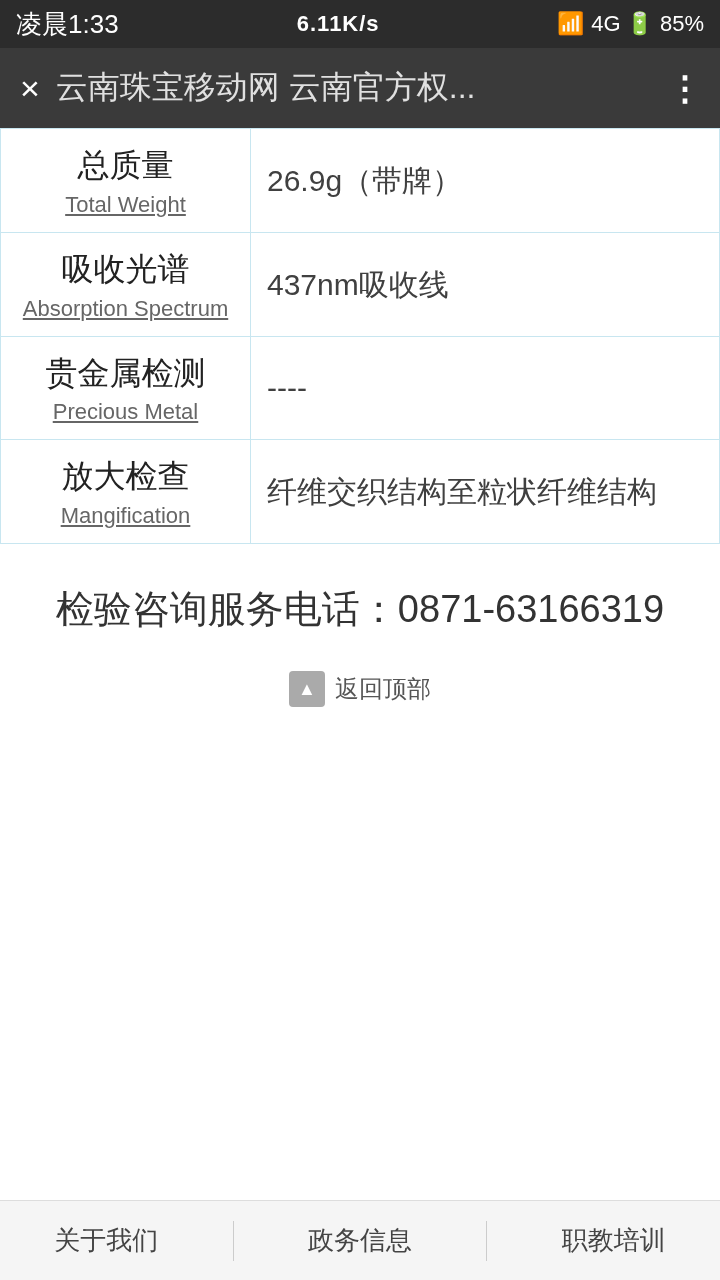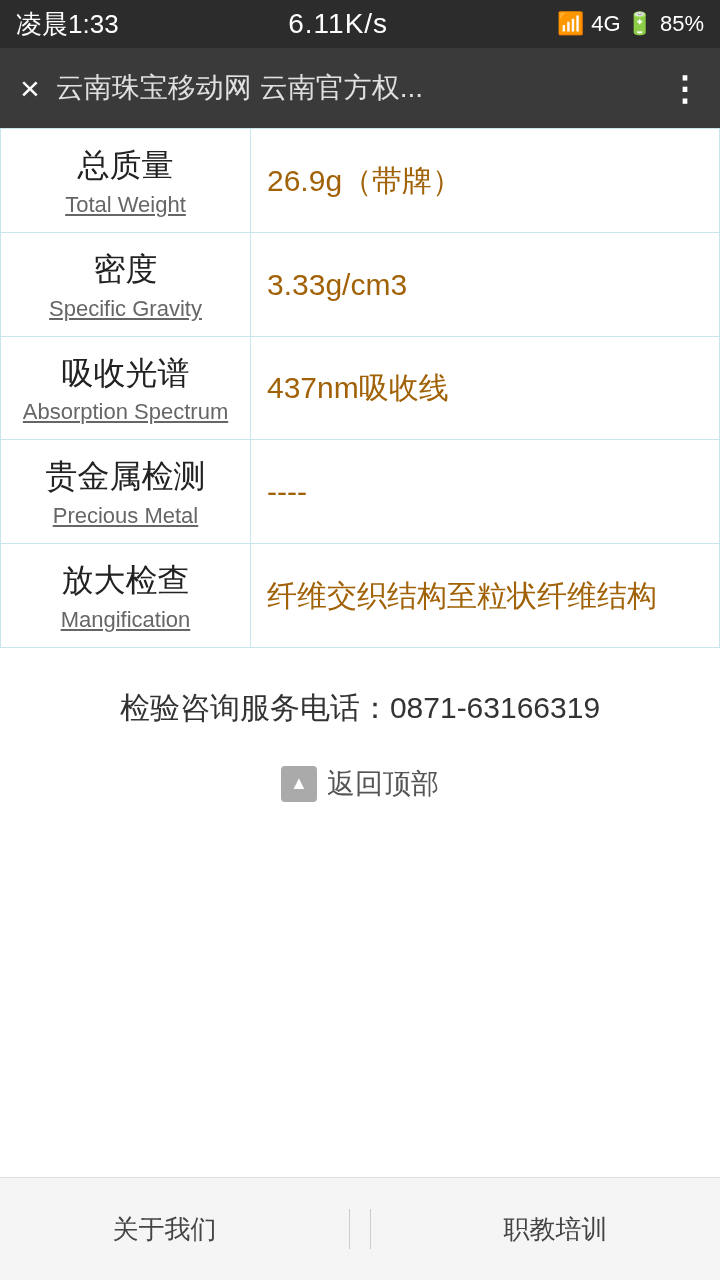--- a/index.html
+++ b/index.html
@@ -17,42 +17,42 @@
       background: #2c2c2c;
       color: #fff;
       height: 48px;
       display: flex;
       align-items: center;
       justify-content: space-between;
       padding: 0 16px;
       font-size: 26px;
     }
     .status-left { font-weight: 500; }
-    .status-center { font-size: 28px; letter-spacing: 1px; }
+    .status-center { font-size: 22px; letter-spacing: 1px; font-weight: bold; }
     .status-right { font-size: 22px; display: flex; align-items: center; gap: 6px; }
 
     
     .browser-bar {
       background: #3a3a3a;
       color: #fff;
       height: 80px;
       display: flex;
       align-items: center;
       padding: 0 20px;
       gap: 16px;
     }
     .browser-close {
       font-size: 34px;
       color: #fff;
       cursor: pointer;
       font-weight: 300;
     }
     .browser-title {
       flex: 1;
-      font-size: 28px;
+      font-size: 32px;
       color: #e0e0e0;
       white-space: nowrap;
       overflow: hidden;
       text-overflow: ellipsis;
     }
     .browser-more {
       font-size: 34px;
       color: #fff;
       cursor: pointer;
       font-weight: 700;
@@ -83,38 +83,38 @@
       line-height: 1.4;
     }
     .label-en {
       font-size: 22px;
       color: #666;
       margin-top: 4px;
       text-decoration: underline;
     }
     .value-cell {
       font-size: 30px;
-      color: #a16207;
+      color: #404040;
       line-height: 1.5;
     }
 
     
     .footer-phone {
       text-align: center;
       padding: 40px 20px 20px;
-      font-size: 30px;
+      font-size: 38px;
       color: #333;
       background: #fff;
     }
 
     
     .back-top {
       text-align: center;
       padding: 16px 20px 40px;
-      font-size: 28px;
+      font-size: 24px;
       color: #555;
       background: #fff;
       display: flex;
       align-items: center;
       justify-content: center;
       gap: 10px;
     }
     .back-top-icon {
       width: 36px;
       height: 36px;
@@ -128,21 +128,21 @@
       content: '▲';
       font-size: 18px;
       color: #fff;
     }
 
     
     .bottom-nav {
       position: fixed;
       bottom: 0;
       width: 720px;
-      height: 103px;
+      height: 80px;
       background: #f5f5f5;
       border-top: 1px solid #ddd;
       display: flex;
       align-items: center;
     }
     .bottom-nav-item {
       flex: 1;
       text-align: center;
       font-size: 26px;
       color: #444;
@@ -179,27 +179,20 @@
   <tbody id="table-body">
   <tr>
       <td class="label-cell">
         <div class="label-cn">总质量</div>
         <div class="label-en">Total Weight</div>
       </td>
       <td class="value-cell">26.9g（带牌）</td>
     </tr>
       <tr>
       <td class="label-cell">
-        <div class="label-cn">密度</div>
-        <div class="label-en">Specific Gravity</div>
-      </td>
-      <td class="value-cell">3.33g/cm3</td>
-    </tr>
-      <tr>
-      <td class="label-cell">
         <div class="label-cn">吸收光谱</div>
         <div class="label-en">Absorption Spectrum</div>
       </td>
       <td class="value-cell">437nm吸收线</td>
     </tr>
       <tr>
       <td class="label-cell">
         <div class="label-cn">贵金属检测</div>
         <div class="label-en">Precious Metal</div>
       </td>
@@ -219,15 +212,16 @@
 <div class="back-top">
   <span class="back-top-icon"></span>
   <span>返回顶部</span>
 </div>
 
 <div style="height:80px;"></div>
 
 <div class="bottom-nav">
   <div class="bottom-nav-item" id="nav-0">关于我们</div>
   <div class="bottom-nav-divider"></div>
+  <div class="bottom-nav-item" id="nav-1">政务信息</div>
   <div class="bottom-nav-divider"></div>
   <div class="bottom-nav-item" id="nav-2">职教培训</div>
 </div>
 
 </body></html>

